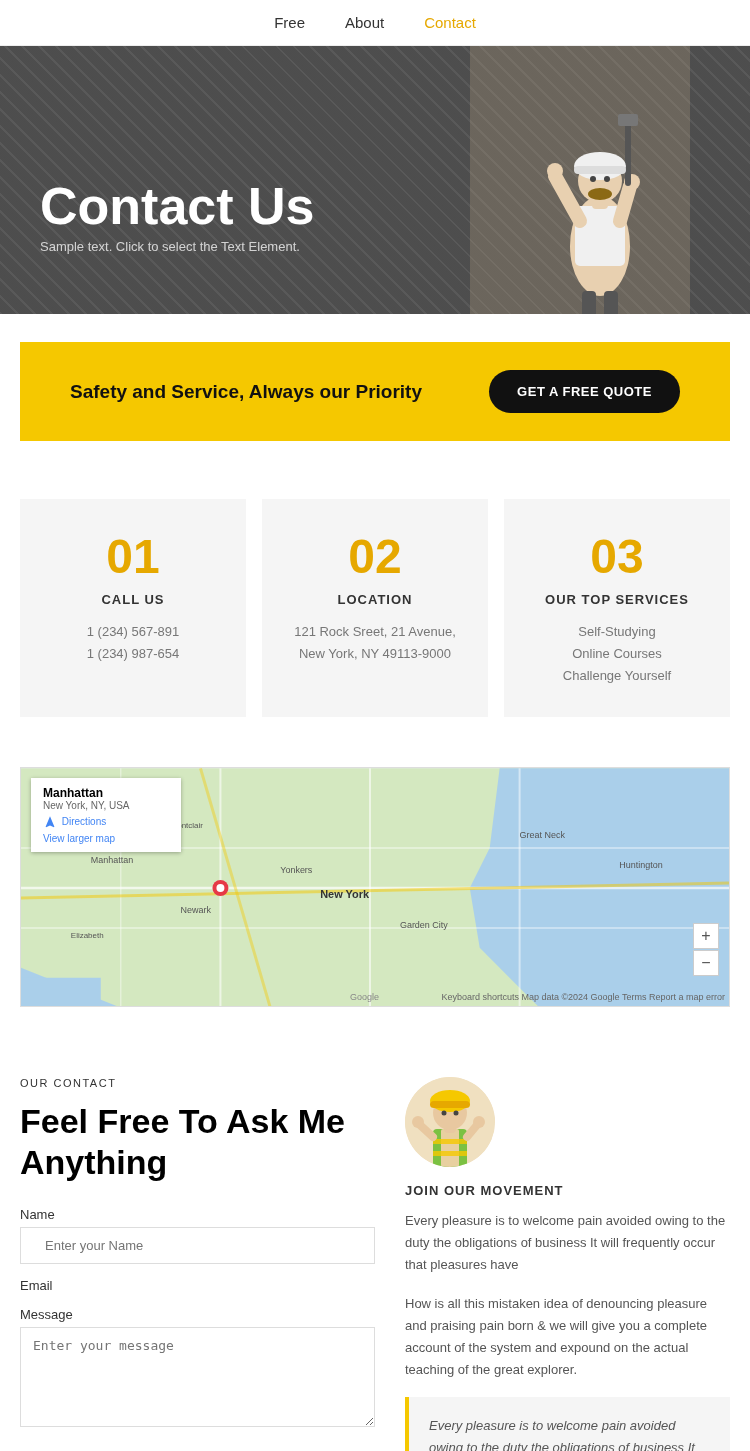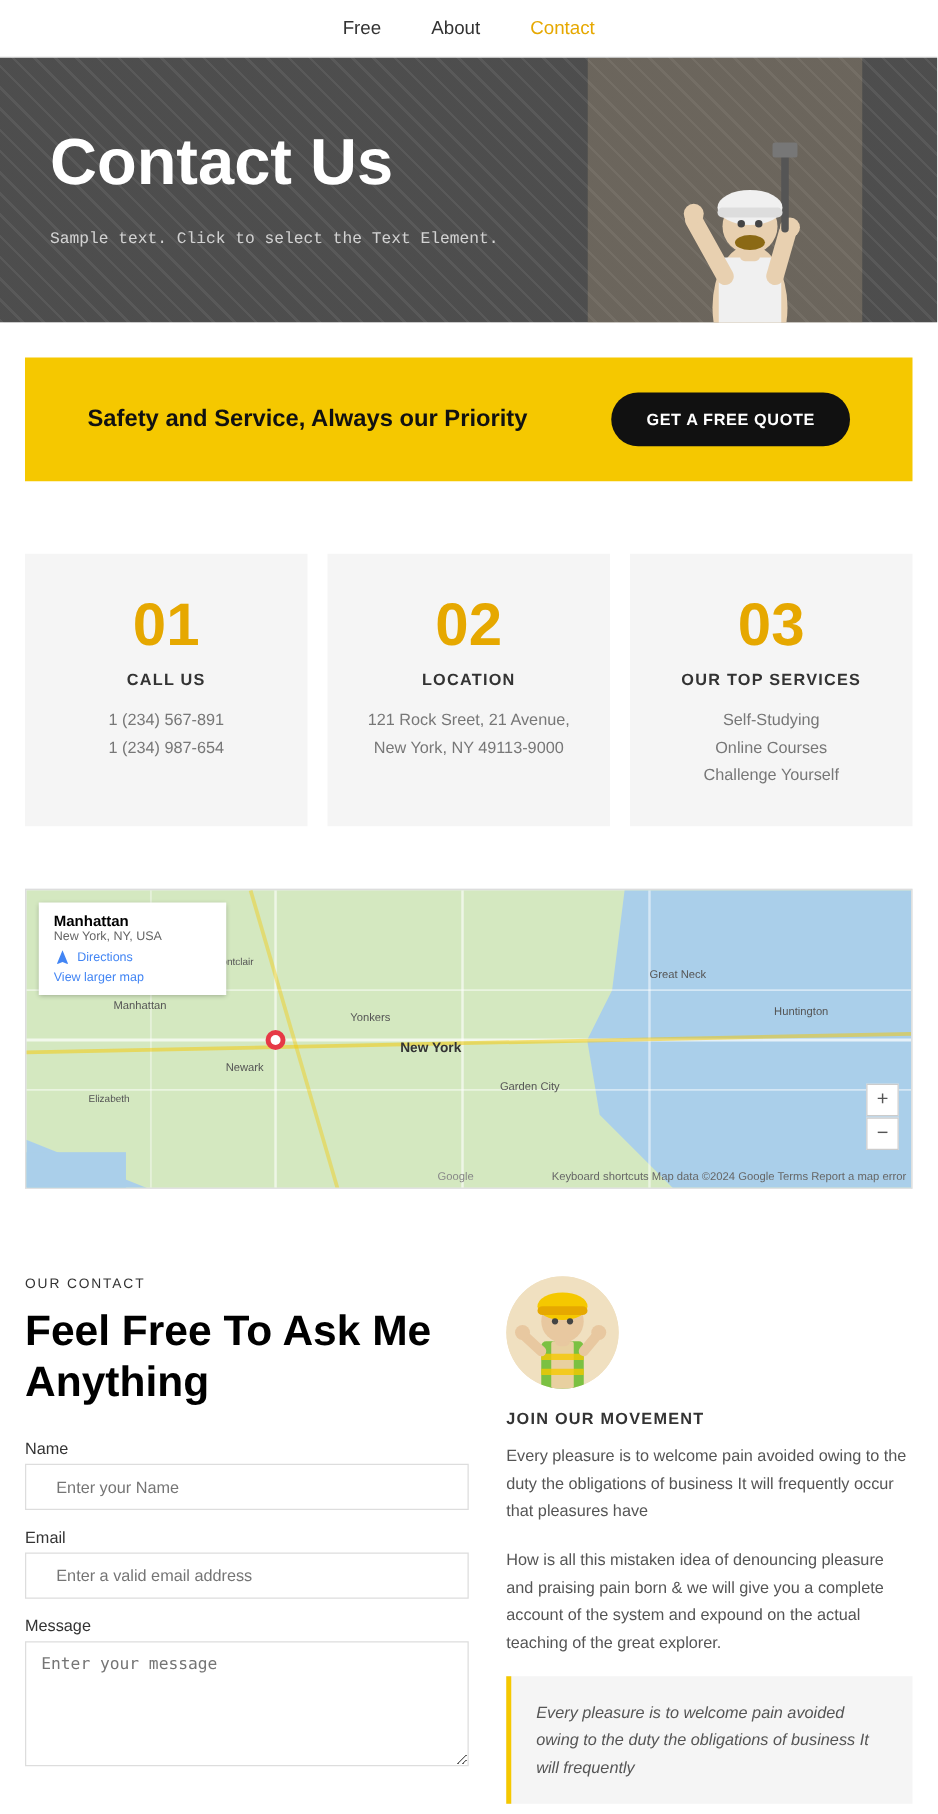--- a/index.html
+++ b/index.html
@@ -19,21 +19,21 @@
       text-decoration: none;
       font-size: 15px;
       color: #333;
     }
     nav a.active { color: #e6a800; }
 
     
     .hero {
       position: relative;
       width: 750px;
-      height: 212px;
+      height: 268px;
       overflow: hidden;
       background: #555;
     }
     .hero-bg {
       width: 100%;
       height: 100%;
       background: linear-gradient(rgba(0,0,0,0.35), rgba(0,0,0,0.35)),
         repeating-linear-gradient(
           45deg,
           #888 0px, #888 2px,
@@ -54,23 +54,22 @@
       left: 40px;
       color: #fff;
     }
     .hero-text h1 {
       font-size: 52px;
       font-weight: bold;
       line-height: 1.1;
     }
     .hero-text p {
       font-size: 13px;
-      margin-top: 24px;
+      margin-top: 4px;
       color: rgba(255,255,255,0.75);
-      font-family: Liberation Mono, monospace;
     }
 
     
     .banner {
       background: #f5c800;
       display: flex;
       align-items: center;
       justify-content: space-between;
       padding: 28px 50px;
       margin: 28px 20px;
@@ -437,21 +436,20 @@
     <p class="our-contact-label">OUR CONTACT</p>
     <h2 class="contact-heading">Feel Free To Ask Me Anything</h2>
 
     <div class="form-group">
       <label class="form-label">Name</label>
       <input class="form-input" type="text" placeholder="Enter your Name" style="">
     </div>
 
     <div class="form-group">
       <label class="form-label">Email</label>
-      <input class="form-input" type="email" placeholder="Enter a valid email address" style="">
     </div>
 
     <div class="form-group">
       <label class="form-label">Message</label>
       <textarea class="form-textarea" placeholder="Enter your message" style=""></textarea>
     </div>
 
   </div>
 
   <div class="contact-right">

